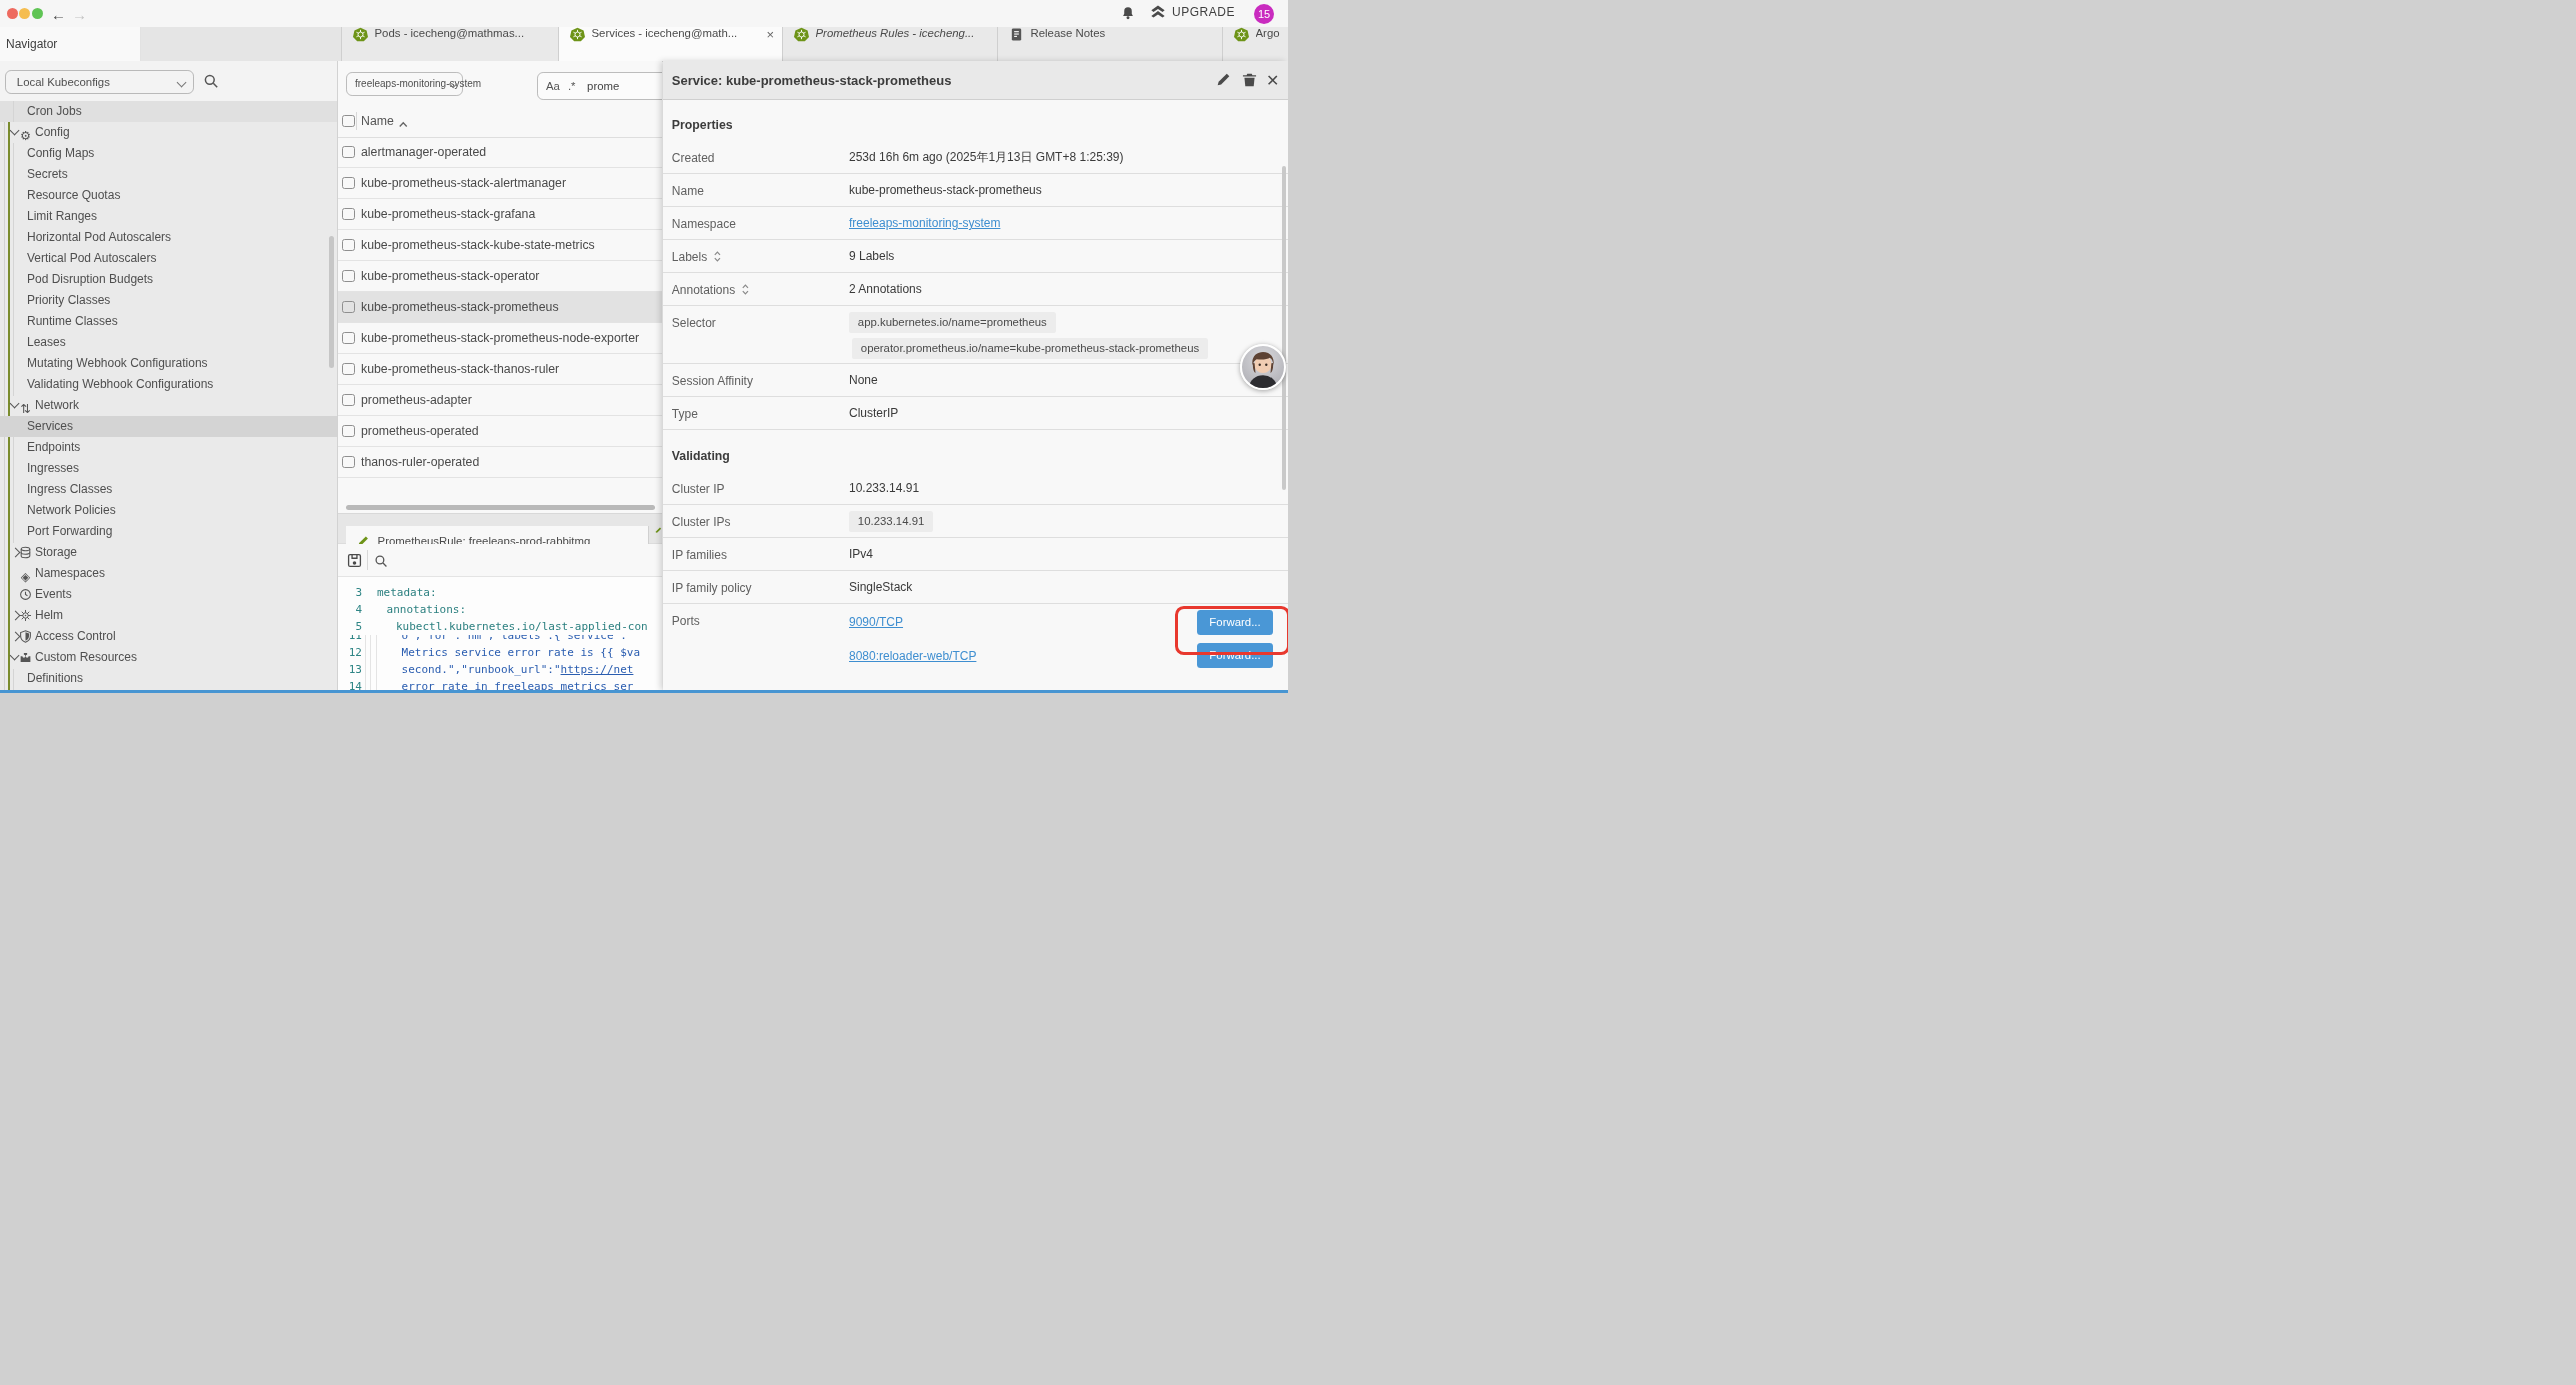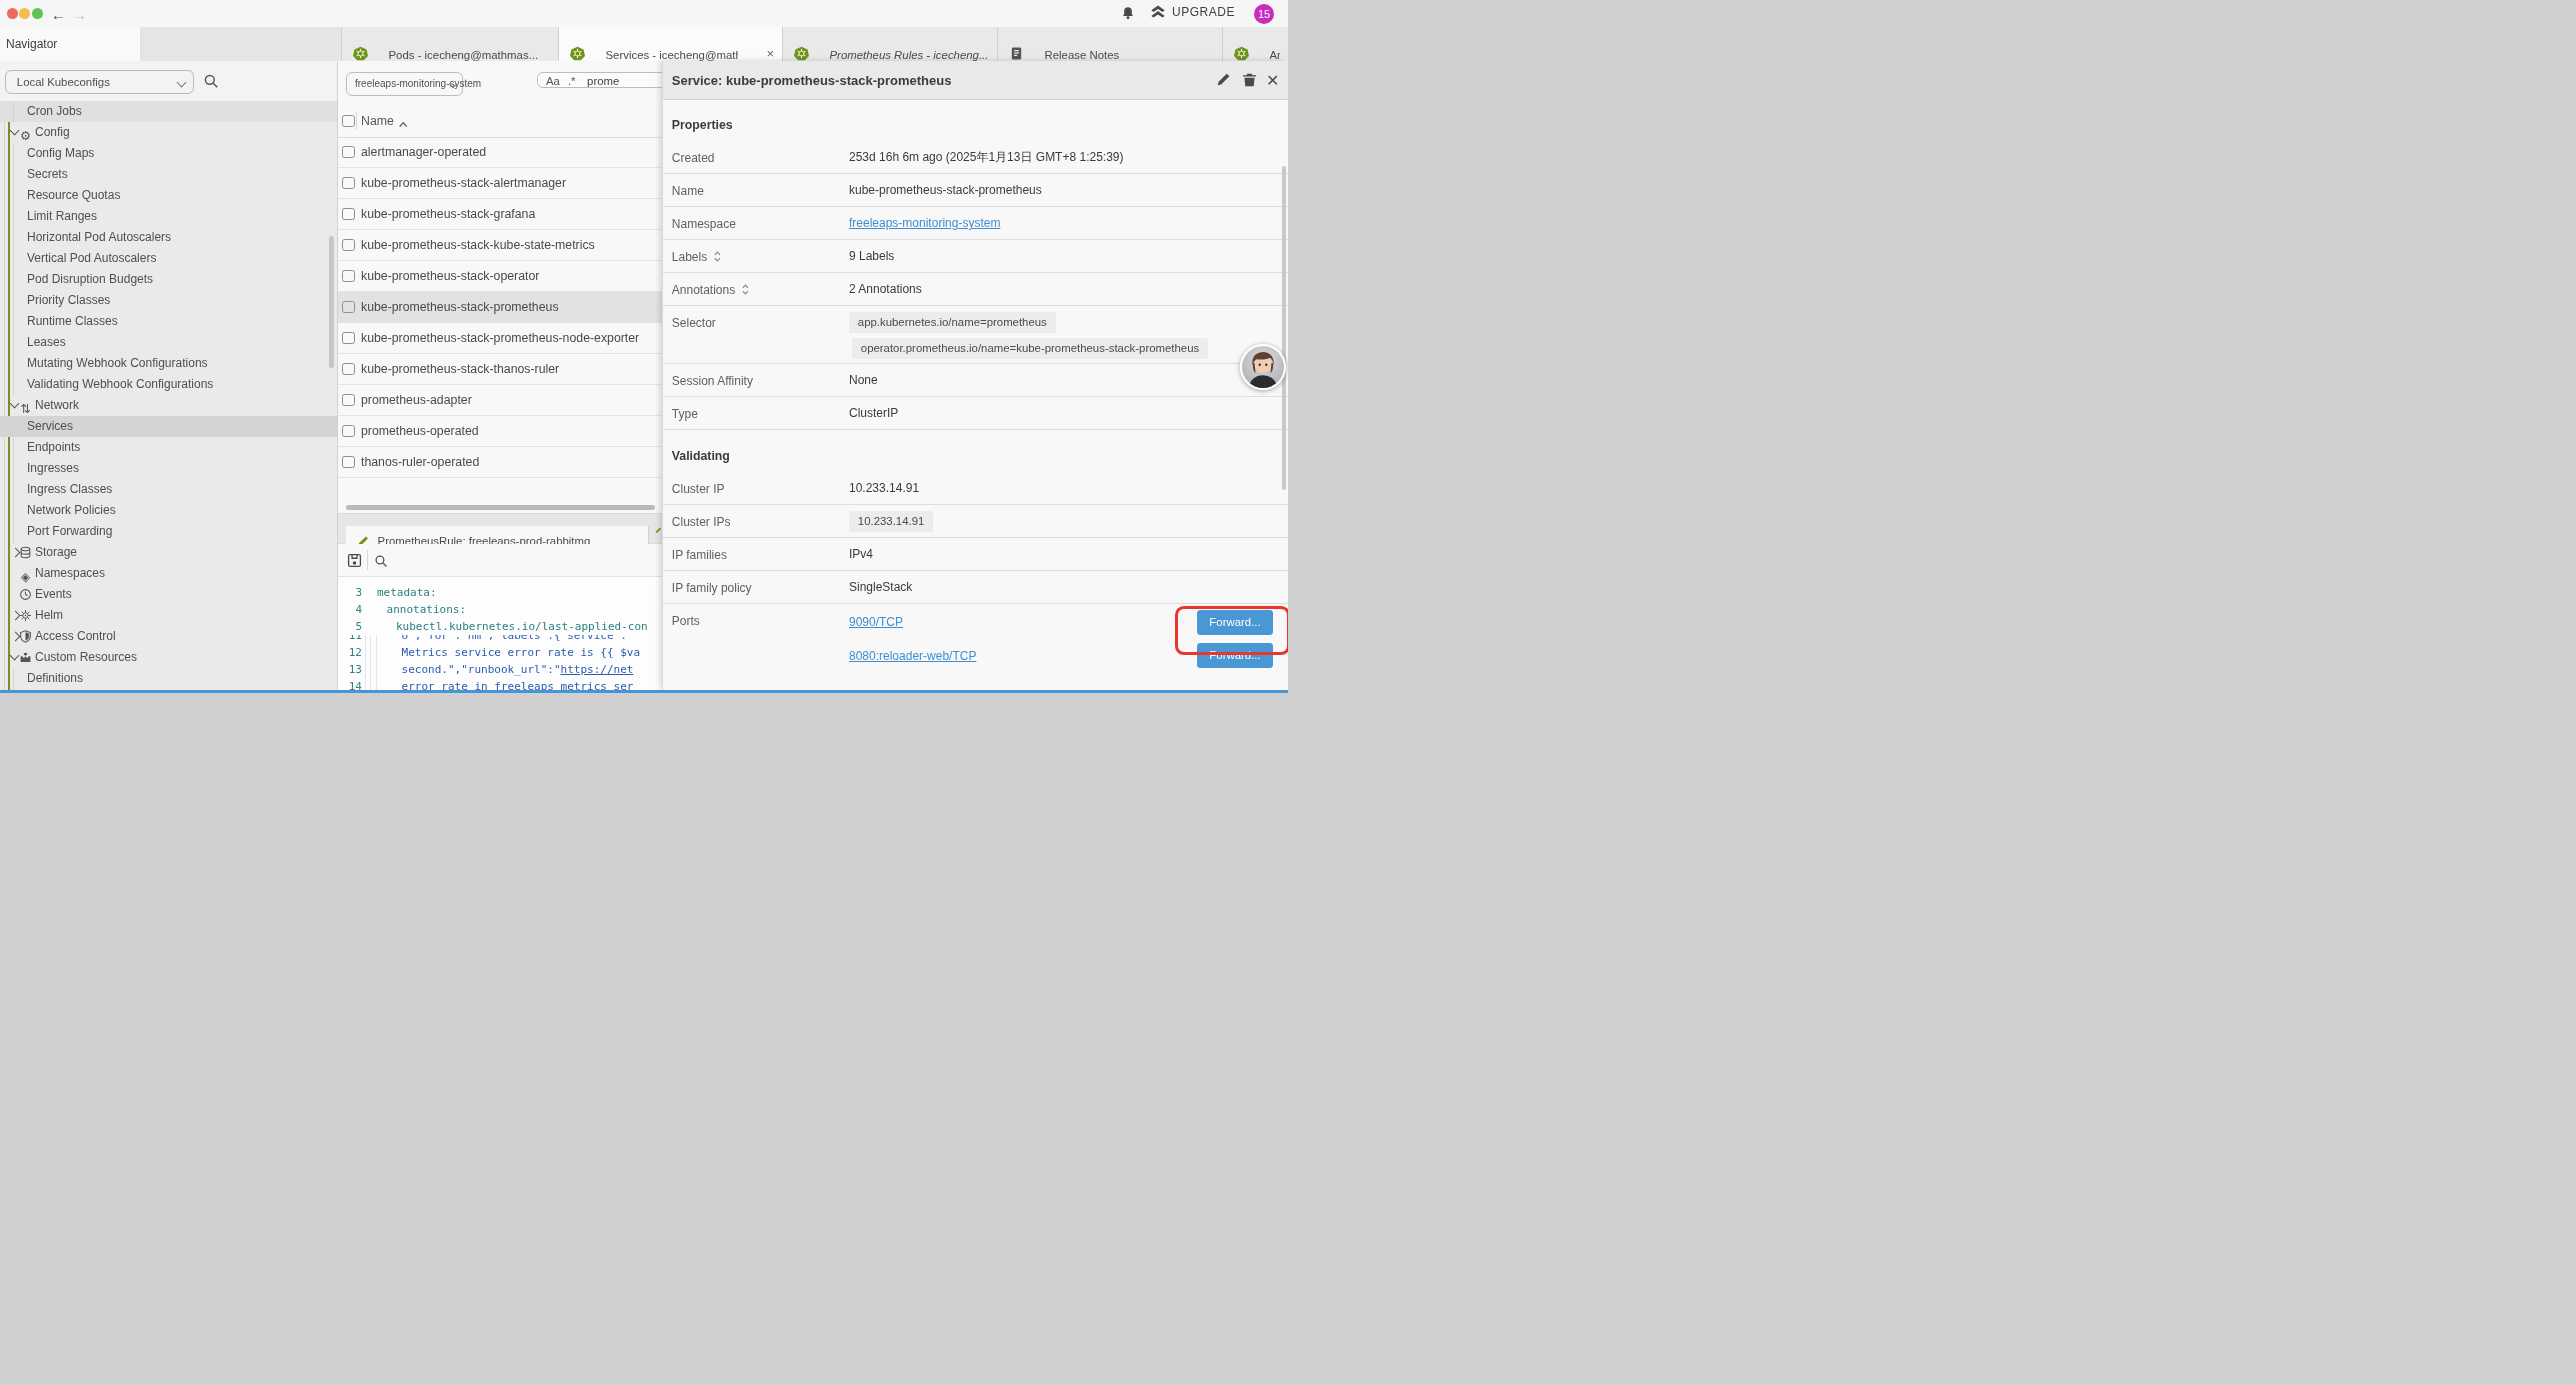--- a/index.html
+++ b/index.html
@@ -17,21 +17,21 @@
   .upgrade .uicon{width:16px;height:14px}
   .upgrade .ulbl{font-size:12px;color:#3f3f3f;letter-spacing:0.5px}
   .badge{position:absolute;left:1254px;top:3.5px;width:20px;height:20px;border-radius:50%;background:#c92bbf;
          color:#fff;font-size:11px;text-align:center;line-height:20px}
 
   
   .tabstrip{position:absolute;top:27px;left:0;right:0;height:34px;background:#e5e5e5;border-bottom:0.9px solid #d6d6d6}
   .nav-tab{position:absolute;left:0;top:0;width:141px;height:34px;background:#f9f9f9;border-right:0.9px solid #e2e2e2;
            line-height:34px;padding-left:6px;font-size:12px;color:#3f3f3f;box-sizing:border-box}
   #tabs{position:absolute;left:341px;top:0;height:34px;display:flex;border-left:0.9px solid #cfcfcf}
-  .tab{position:relative;height:34px;display:flex;align-items:flex-end;gap:21px;padding:0 8px 0 10.5px;font-size:11.4px;
+  .tab{position:relative;height:34px;display:flex;align-items:flex-start;gap:7px;padding:0 8px 0 10.5px;font-size:11.4px;
        color:#4a4a4a;background:#e9e9e9;border-right:0.9px solid #cfcfcf;box-sizing:border-box;overflow:hidden}
   .tab.active{background:#fbfbfb}
   .tab .icon{width:15px;height:15px;flex:none}
   .tab .icon svg{width:100%;height:100%}
   .tab .lbl{white-space:nowrap;overflow:hidden}
   .tab .lbl.it{font-style:italic}
   .tab .close{margin-left:auto;font-size:13px;color:#666;padding-left:7px}
 
   
   .sidebar{position:absolute;top:61px;left:0;width:338px;bottom:0;background:#eaeaea;border-right:0.9px solid #d2d2d2;box-sizing:border-box}
@@ -55,22 +55,22 @@
   .ticon svg{width:13px;height:13px;vertical-align:top;margin-top:0.9px}
   .ticon .chr{font-size:12.3px;line-height:14px;color:#555;font-family:"DejaVu Sans",sans-serif}
   .side-scroll{position:absolute;right:3.5px;top:175px;width:4.4px;height:132px;background:#c6c6c6;border-radius:2.6px}
   .leafguide{position:absolute;left:13px;width:0.9px;background:#d4d4d4}
 
   
   .middle{position:absolute;top:61px;left:338px;width:324px;bottom:0;background:#f8f8f8;overflow:hidden}
   .ns-select{position:absolute;left:8px;top:10.5px;width:117px;height:24px;border:0.9px solid #bcbcbc;border-radius:6.1px;
              line-height:22px;padding:0 17.5px 0 8px;font-size:10px;color:#4f4f4f;box-sizing:border-box;white-space:nowrap}
   .ns-select .chevchar{position:absolute;right:6.1px;top:8px;width:5.3px;height:5.3px;border-right:1.2px solid #777;border-bottom:1.2px solid #777;transform:rotate(45deg)}
-  .search-box{position:absolute;left:199px;top:10.5px;width:133px;height:16px;border:0.9px solid #bcbcbc;border-radius:6.1px;
-              background:#fbfbfb;box-sizing:border-box;display:flex;align-items:flex-end;padding:0 8px;gap:8px;font-size:11.4px;color:#555}
+  .search-box{position:absolute;left:199px;top:10.5px;width:133px;height:28px;border:0.9px solid #bcbcbc;border-radius:6.1px;
+              background:#fbfbfb;box-sizing:border-box;display:flex;align-items:center;padding:0 8px;gap:8px;font-size:11.4px;color:#555}
   .search-box .q{color:#444;margin-left:3.5px}
   .thead{position:absolute;top:44px;left:0;right:0;height:32px;border-bottom:0.9px solid #dedede;font-size:12.3px;color:#555}
   .thead .colname{position:absolute;left:23px;line-height:32px}
   .thead .vdiv{position:absolute;left:18.4px;top:7px;bottom:7px;width:0.9px;background:#d8d8d8}
   .thead .caret{position:absolute;left:60px;top:12.3px;width:10.5px;height:7px}
   .cbx{position:absolute;left:4.4px;width:12.3px;height:12.3px;border:1.3px solid #8f8f8f;border-radius:2.6px;box-sizing:border-box}
   .thead .cbx{top:9.6px}
   #rows{position:absolute;top:76px;left:0;right:0}
   .rrow{position:relative;height:31px;border-bottom:0.9px solid #e3e3e3;font-size:12.3px;color:#4a4a4a;line-height:31px;white-space:nowrap;box-sizing:border-box}
   .rrow .cbx{top:8.8px}

